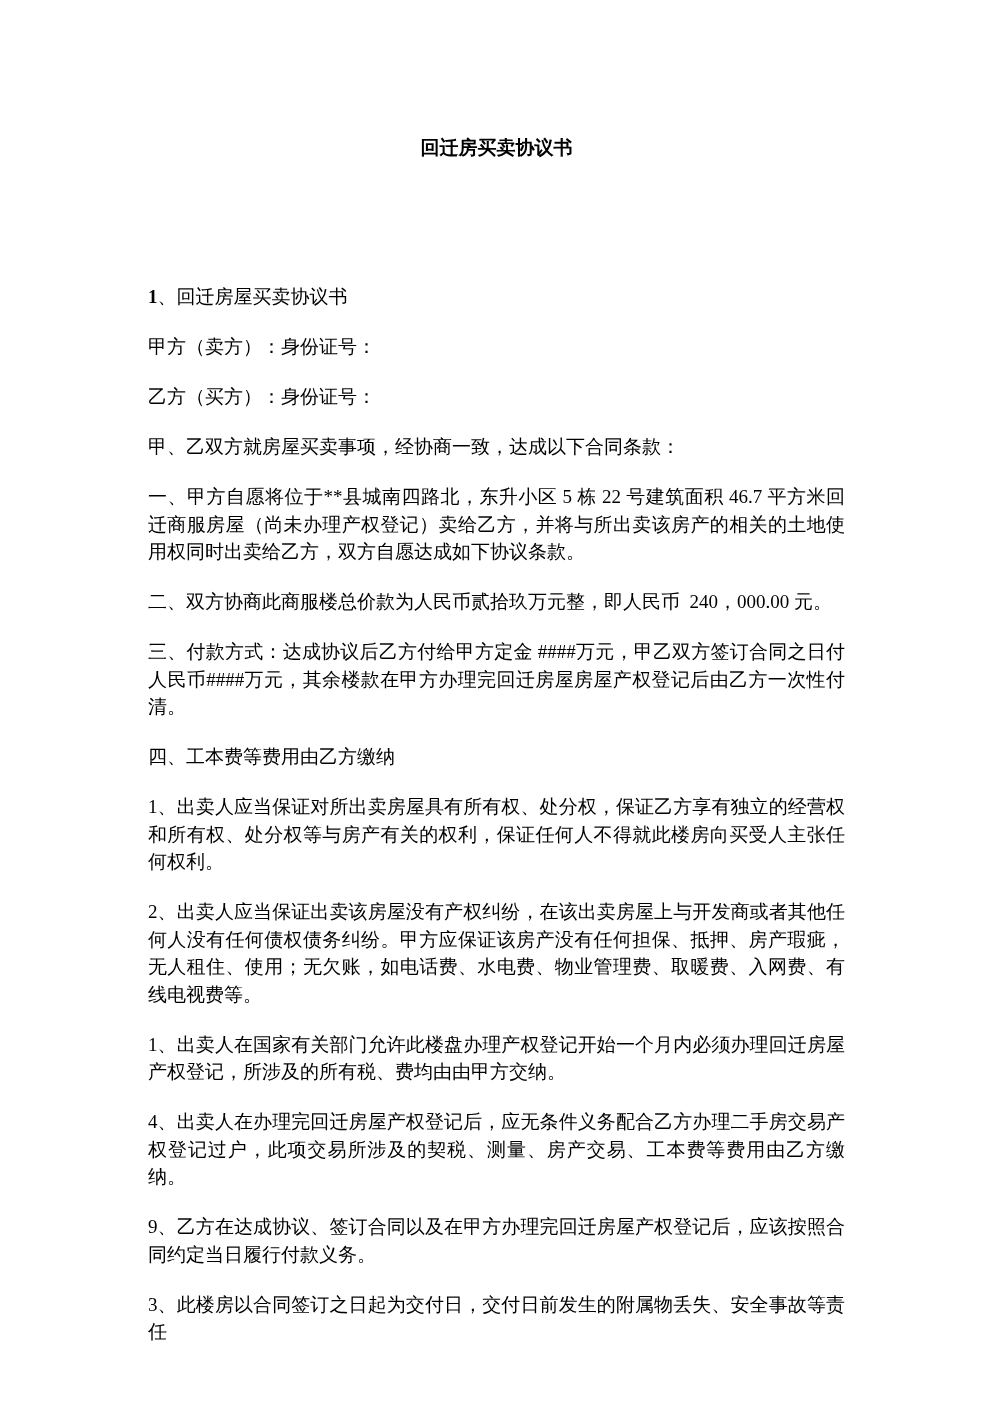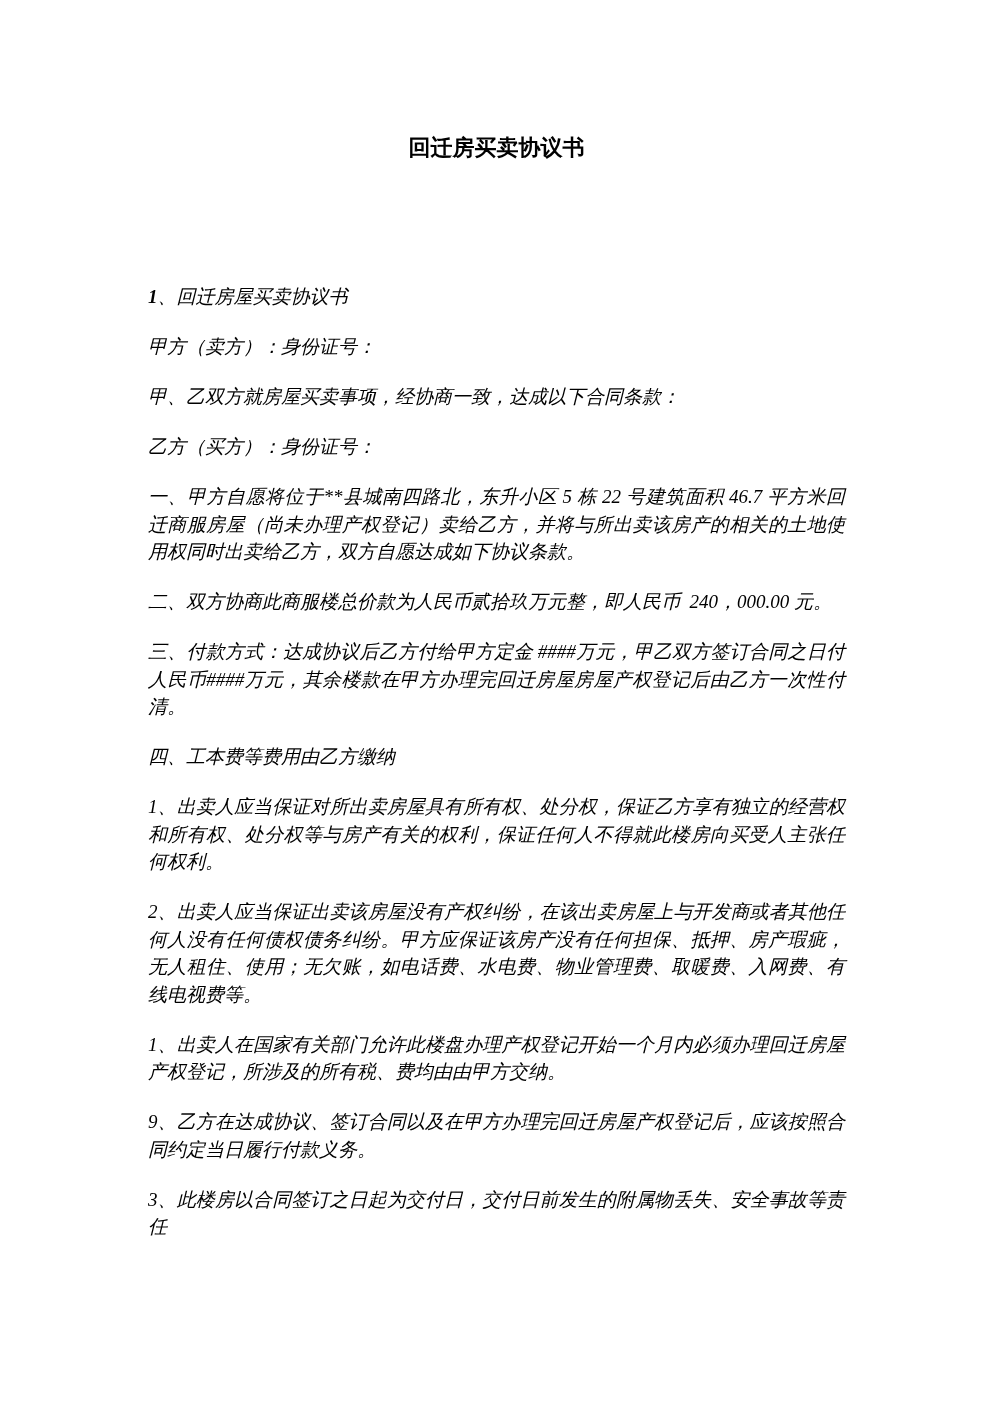--- a/index.html
+++ b/index.html
@@ -13,67 +13,67 @@
     height: 1404px;
     margin: 0 auto;
     background: #ffffff;
     color: #000000;
     box-sizing: border-box;
     padding: 133px 148px 40px 148px;
     font-family: "Liberation Serif", "DejaVu Serif", serif;
     overflow: hidden;
   }
   .doc-title {
-    font-size: 22px;
+    font-size: 19px;
     font-weight: bold;
     text-align: center;
     line-height: 30px;
     margin: 0 0 120px 0;
     letter-spacing: 0px;
   }
   .para {
     font-size: 19px;
     line-height: 27.5px;
     margin: 0 0 22.5px 0;
     text-align: justify;
     white-space: pre-wrap;
     word-break: break-all;
-    font-style: italic;
   }
   .bold-num {
     font-weight: bold;
   }
 </style>
 </head>
 <body>
 
 <div class="page">
 
   <h1 class="doc-title">回迁房买卖协议书</h1>
 
   <p class="para"><span class="bold-num">1</span><span>、回迁房屋买卖协议书</span></p>
 
   <p class="para">甲方（卖方）：身份证号：</p>
 
+  <p class="para">乙方（买方）：身份证号：</p>
+
   <p class="para">甲、乙双方就房屋买卖事项，经协商一致，达成以下合同条款：</p>
-
-  <p class="para">乙方（买方）：身份证号：</p>
 
   <p class="para">一、甲方自愿将位于**县城南四路北，东升小区 5 栋 22 号建筑面积 46.7 平方米回迁商服房屋（尚未办理产权登记）卖给乙方，并将与所出卖该房产的相关的土地使用权同时出卖给乙方，双方自愿达成如下协议条款。</p>
 
   <p class="para">二、双方协商此商服楼总价款为人民币贰拾玖万元整，即人民币  240，000.00 元。</p>
 
   <p class="para">三、付款方式：达成协议后乙方付给甲方定金 ####万元，甲乙双方签订合同之日付人民币####万元，其余楼款在甲方办理完回迁房屋房屋产权登记后由乙方一次性付清。</p>
 
   <p class="para">四、工本费等费用由乙方缴纳</p>
 
   <p class="para">1、出卖人应当保证对所出卖房屋具有所有权、处分权，保证乙方享有独立的经营权和所有权、处分权等与房产有关的权利，保证任何人不得就此楼房向买受人主张任何权利。</p>
 
   <p class="para">2、出卖人应当保证出卖该房屋没有产权纠纷，在该出卖房屋上与开发商或者其他任何人没有任何债权债务纠纷。甲方应保证该房产没有任何担保、抵押、房产瑕疵，无人租住、使用；无欠账，如电话费、水电费、物业管理费、取暖费、入网费、有线电视费等。</p>
 
   <p class="para">1、出卖人在国家有关部门允许此楼盘办理产权登记开始一个月内必须办理回迁房屋产权登记，所涉及的所有税、费均由由甲方交纳。</p>
 
+  <p class="para">4、出卖人在办理完回迁房屋产权登记后，应无条件义务配合乙方办理二手房交易产权登记过户，此项交易所涉及的契税、测量、房产交易、工本费等费用由乙方缴纳。</p>
 
   <p class="para">9、乙方在达成协议、签订合同以及在甲方办理完回迁房屋产权登记后，应该按照合同约定当日履行付款义务。</p>
 
   <p class="para">3、此楼房以合同签订之日起为交付日，交付日前发生的附属物丢失、安全事故等责任</p>
 
 </div>
 
 </body></html>

